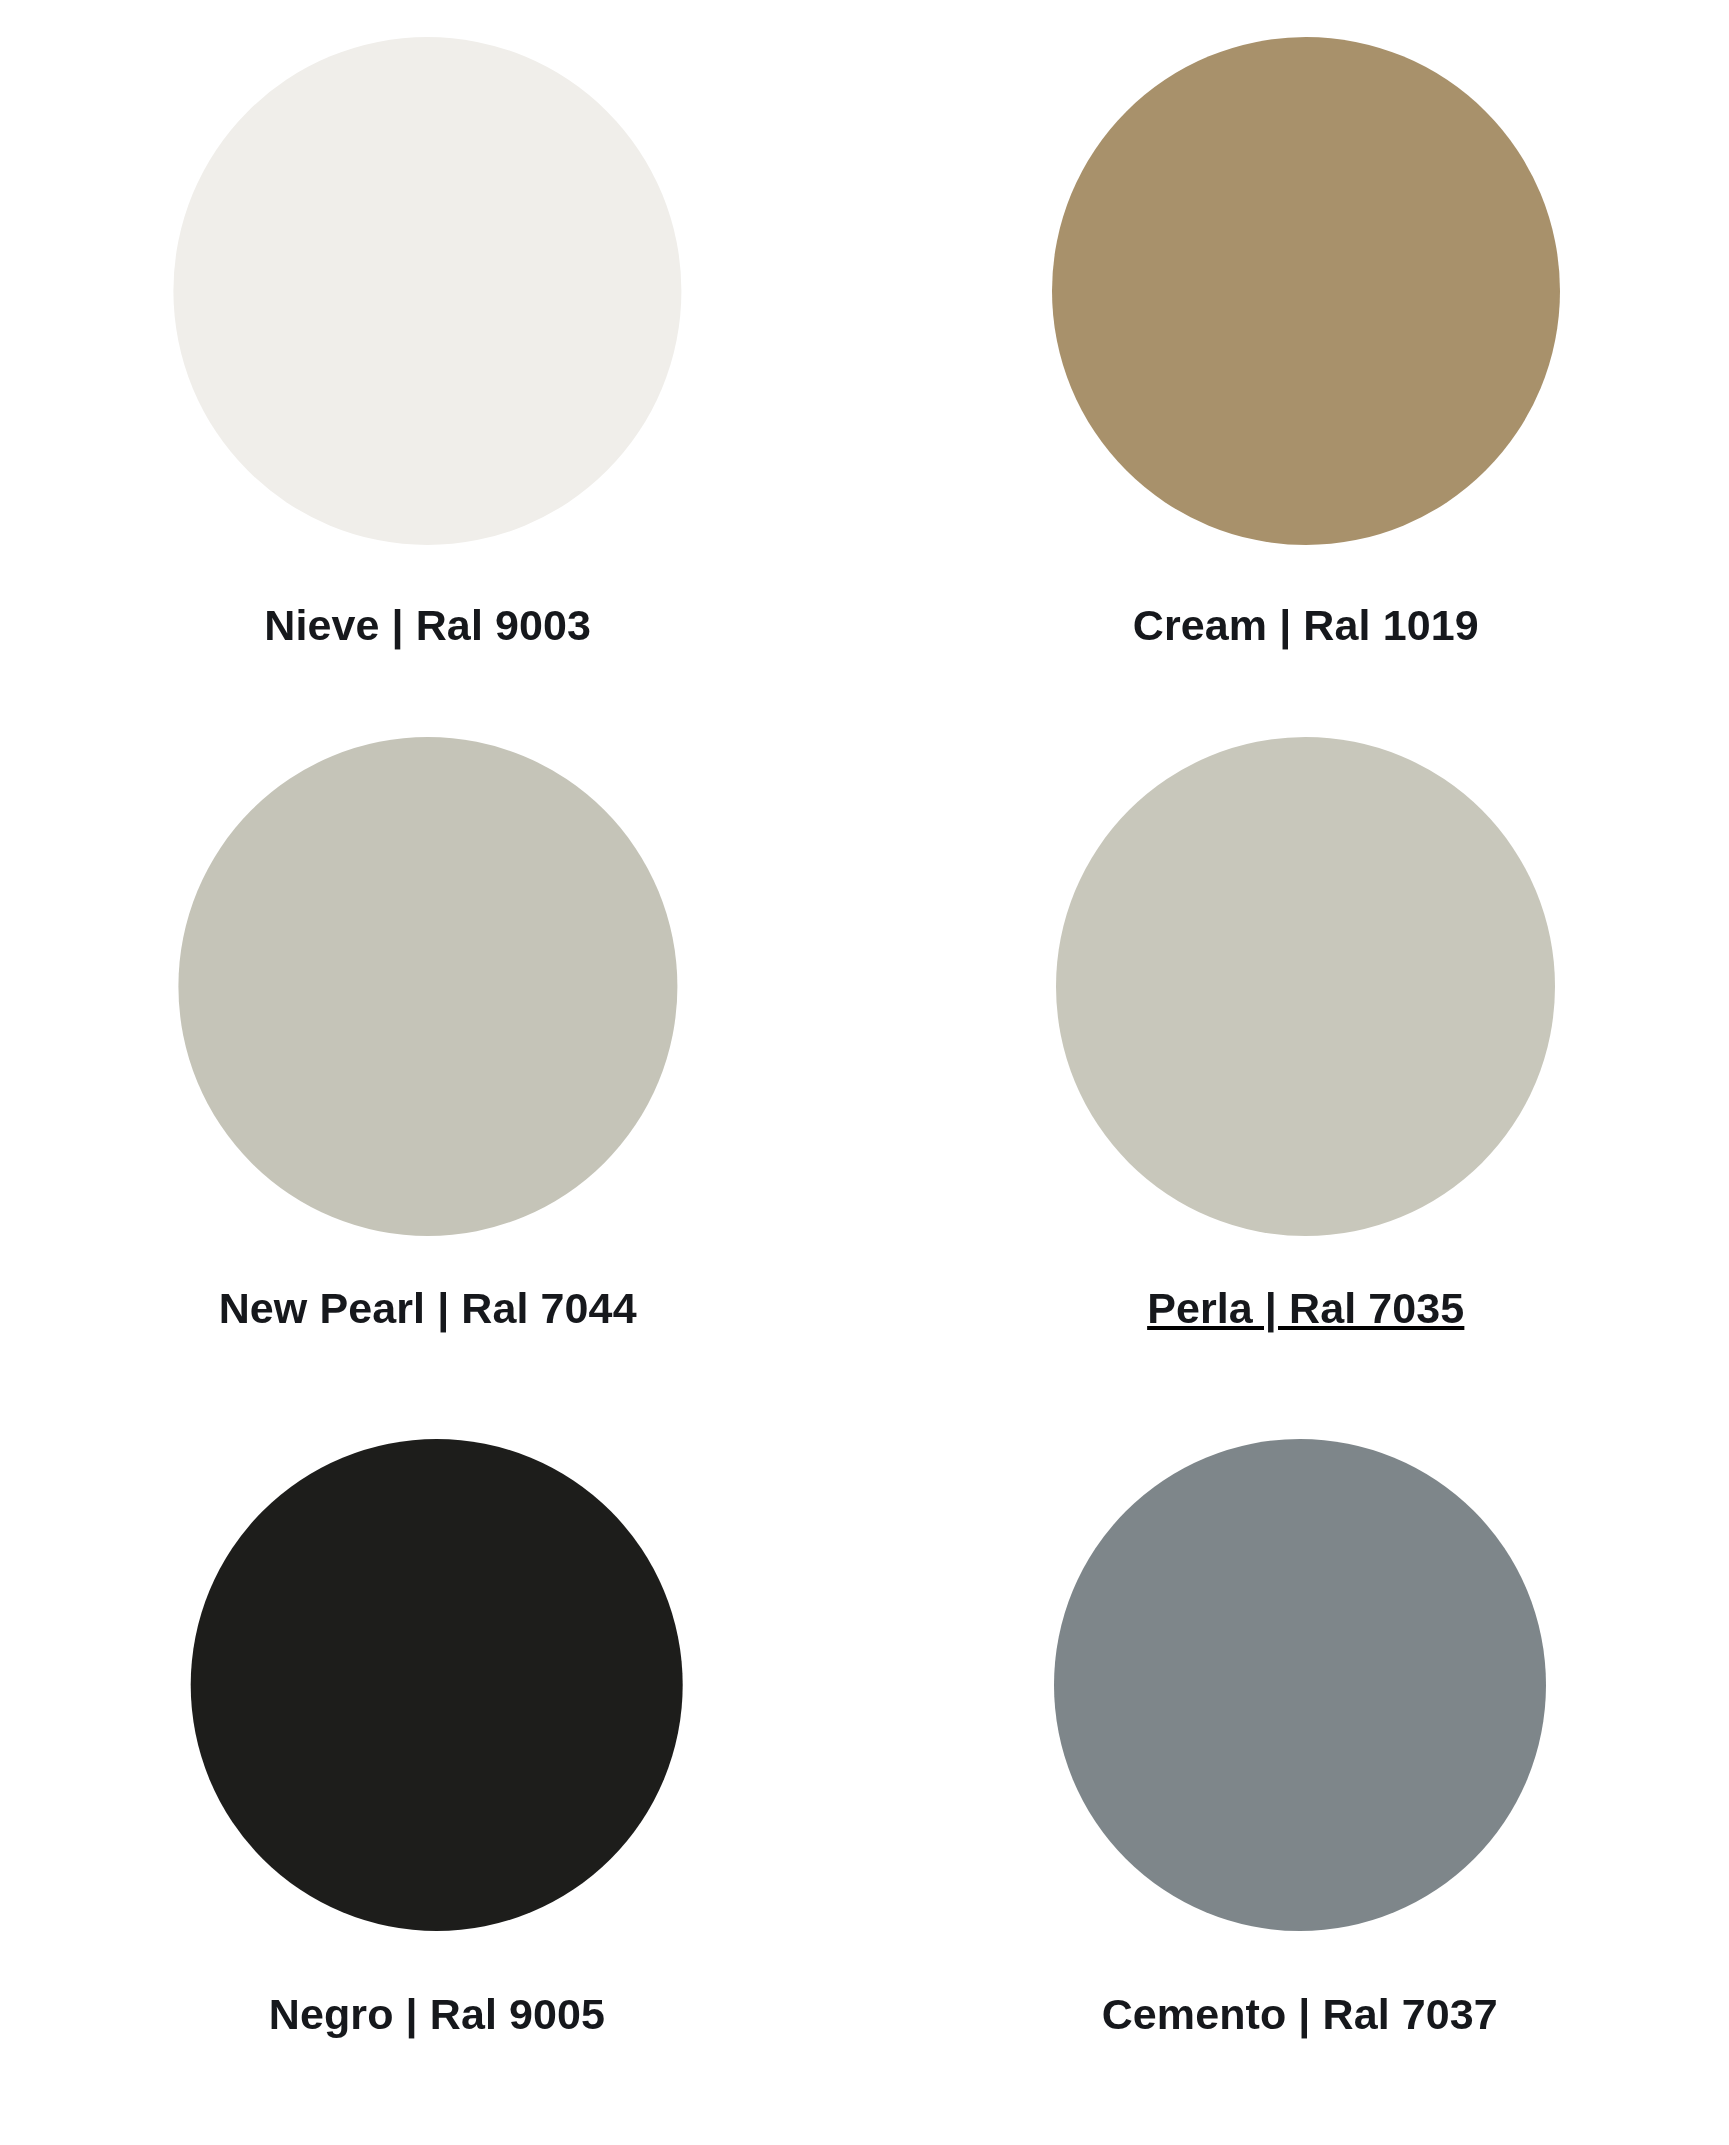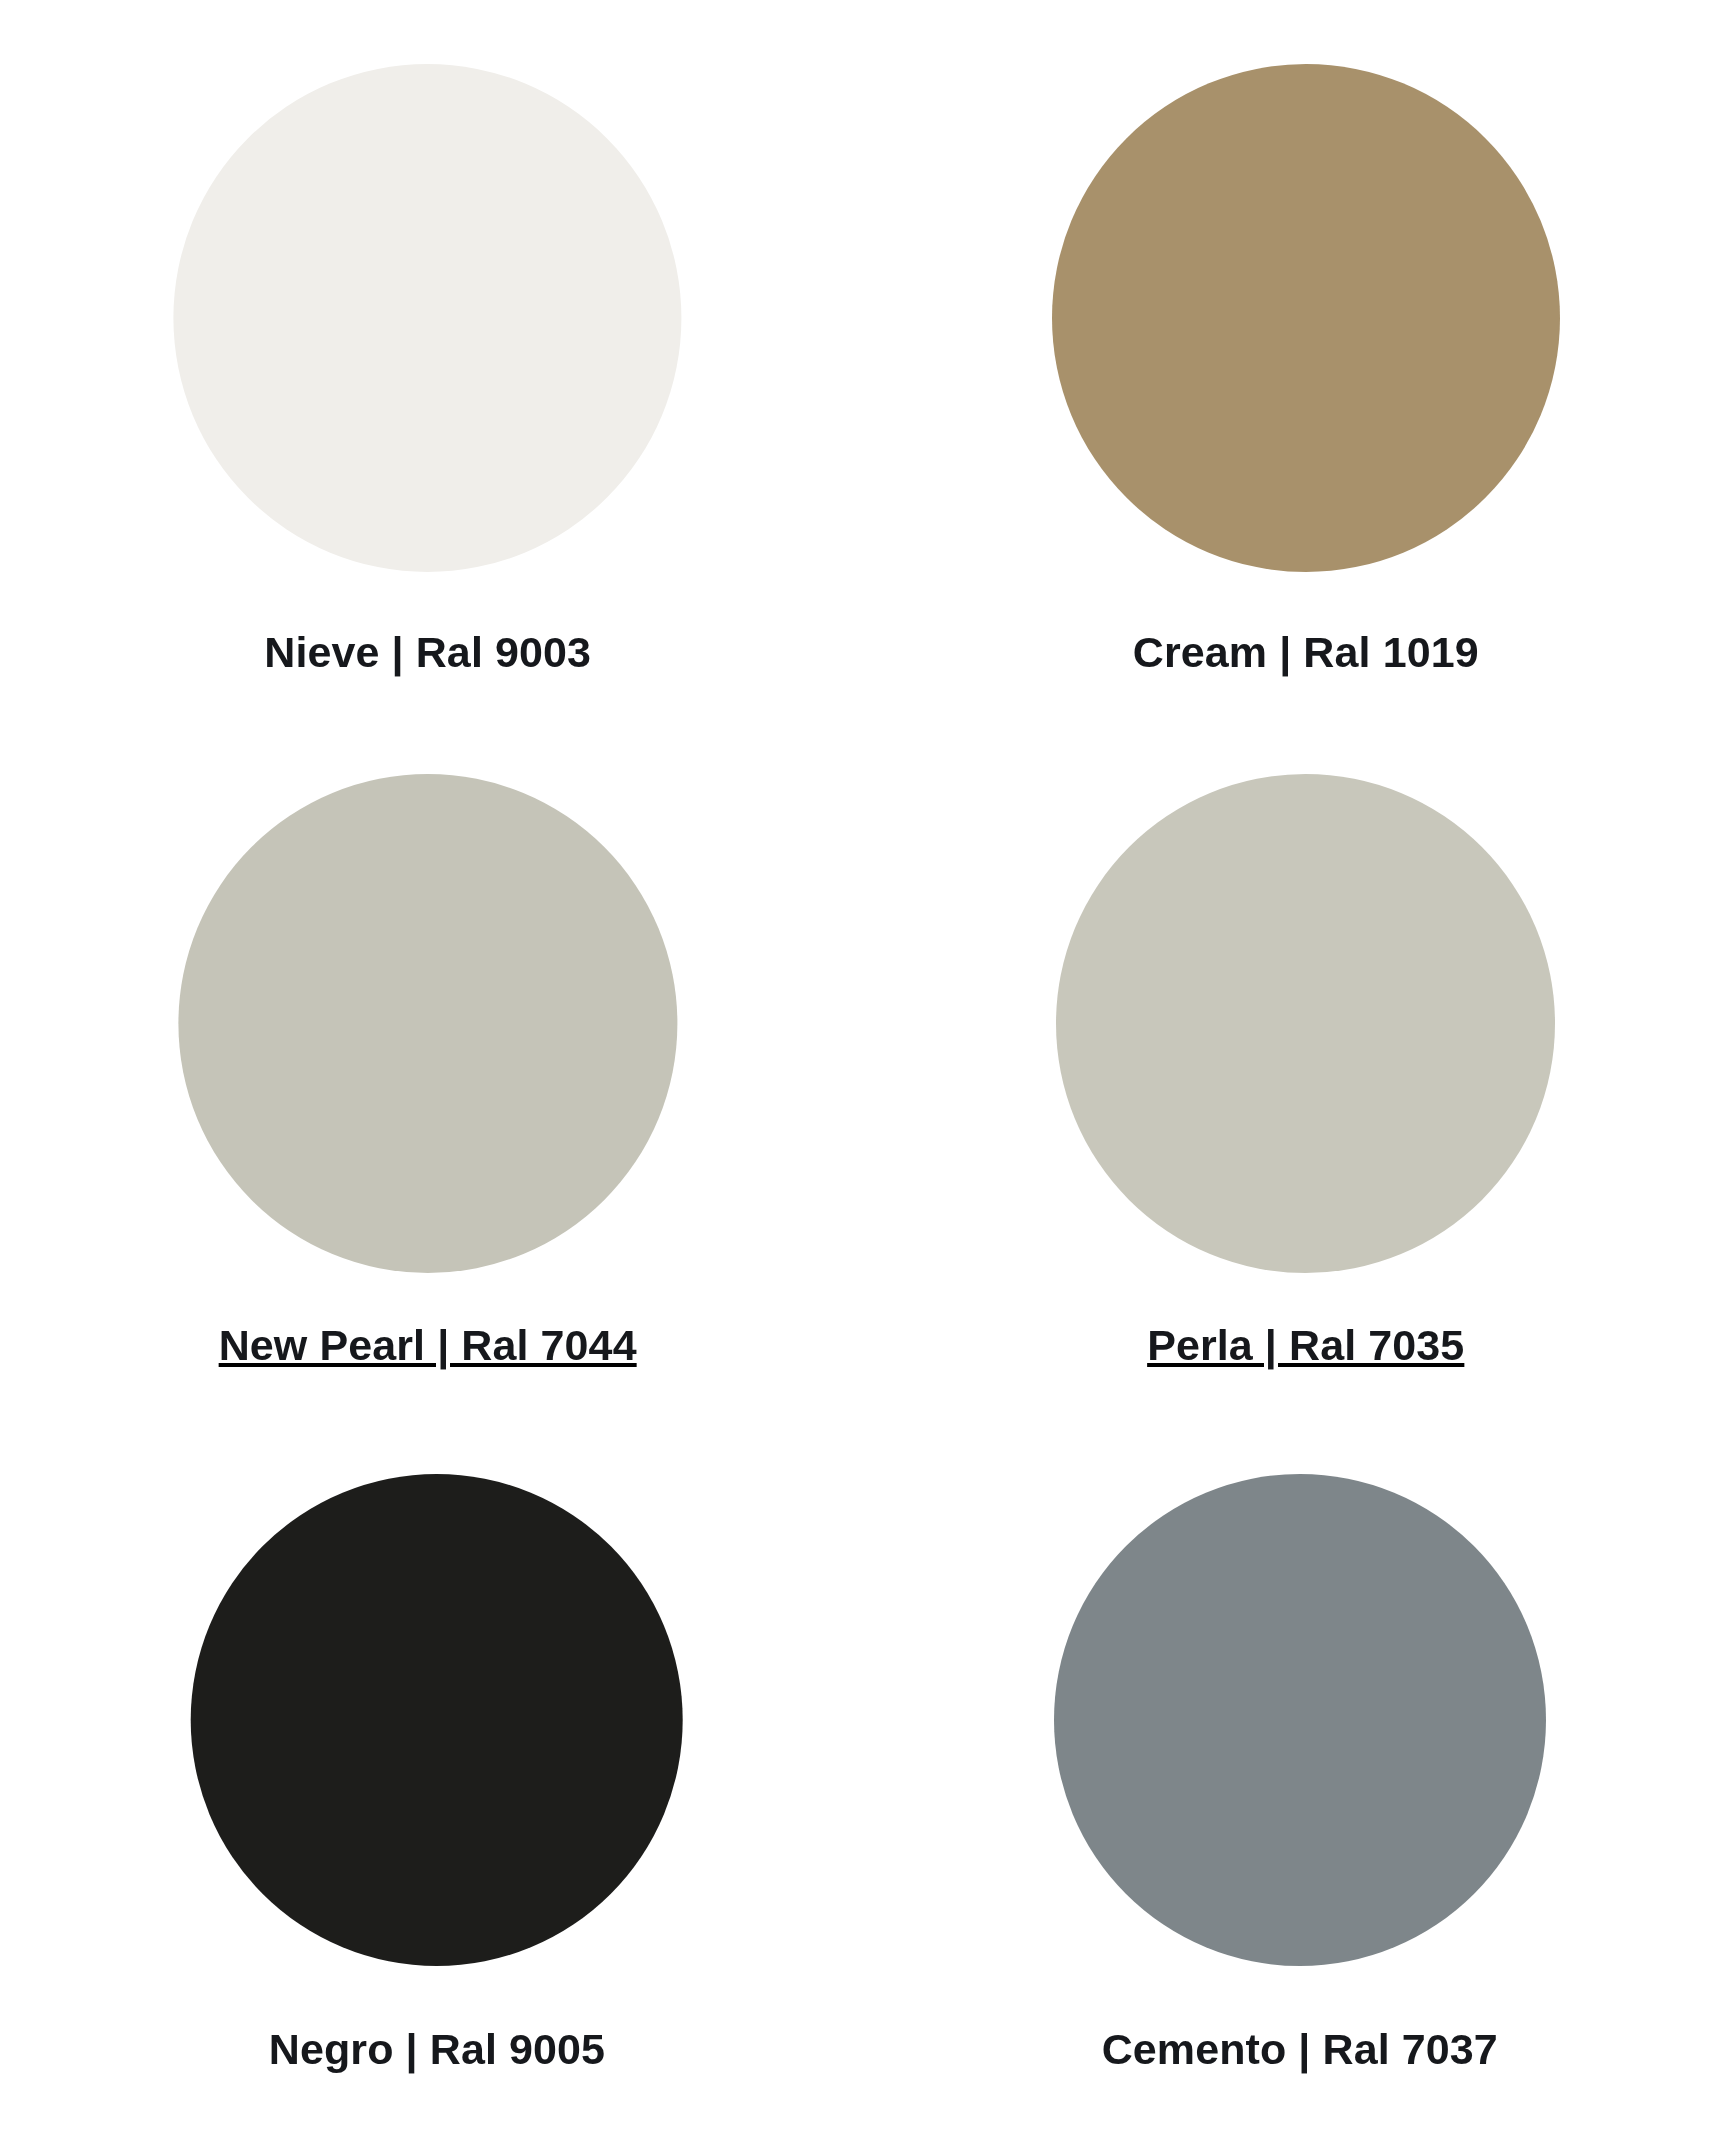--- a/index.html
+++ b/index.html
@@ -23,21 +23,21 @@
     display: grid;
     grid-template-columns: 1fr 1fr;
     grid-template-rows: 1fr 1fr 1fr;
     padding: 0px 28px 37px 28px;
   }
 
   .swatch-cell {
     display: flex;
     flex-direction: column;
     align-items: center;
-    justify-content: center;
+    justify-content: flex-start;
     position: relative;
   }
 
   
   .swatch-disc {
     border-radius: 50%;
     flex: 0 0 auto;
   }
 
   .row-1 .swatch-disc {
@@ -67,21 +67,21 @@
     text-align: center;
   }
 
   .row-1 .swatch-label { margin-top: 56px; }
   .row-2 .swatch-label { margin-top: 48px; }
   .row-3 .swatch-label { margin-top: 59px; }
 
   
   .cell-nieve     { transform: translateX(-18.6px); }
   .cell-cream     { transform: translateX(23px); }
-  .cell-newpearl  { transform: translateX(-18.6px); text-decoration: underline; }
+  .cell-newpearl  { transform: translateX(-18.6px); }
   .cell-perla     { transform: translateX(23px); text-decoration: underline; }
   .cell-negro     { transform: translateX(-9.3px); }
   .cell-cemento   { transform: translateX(17px); }
 </style>
 </head>
 <body>
 
 <div class="palette">
 
   <div class="swatch-cell row-1 cell-nieve">

